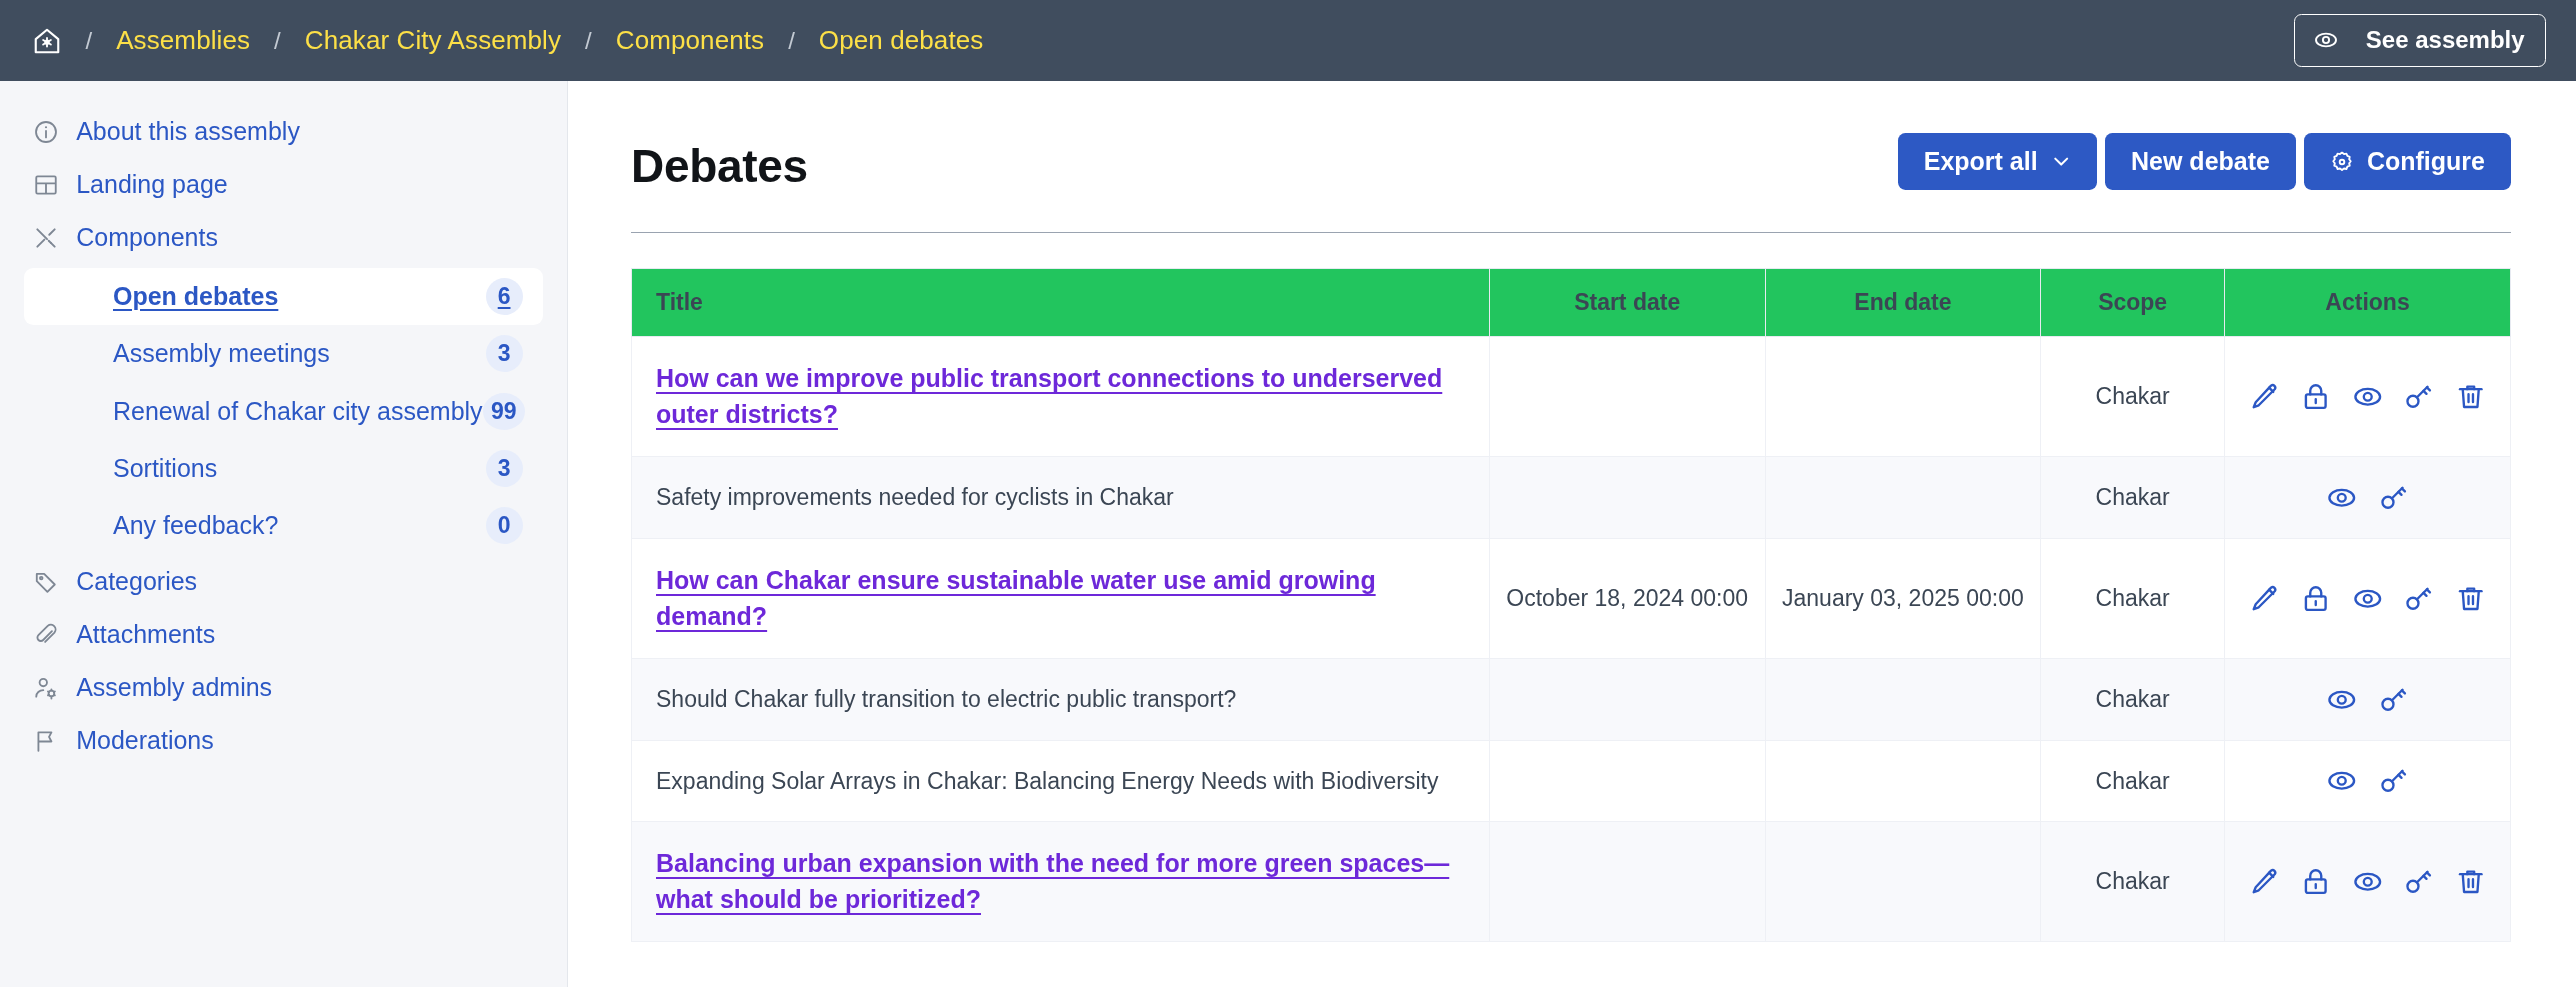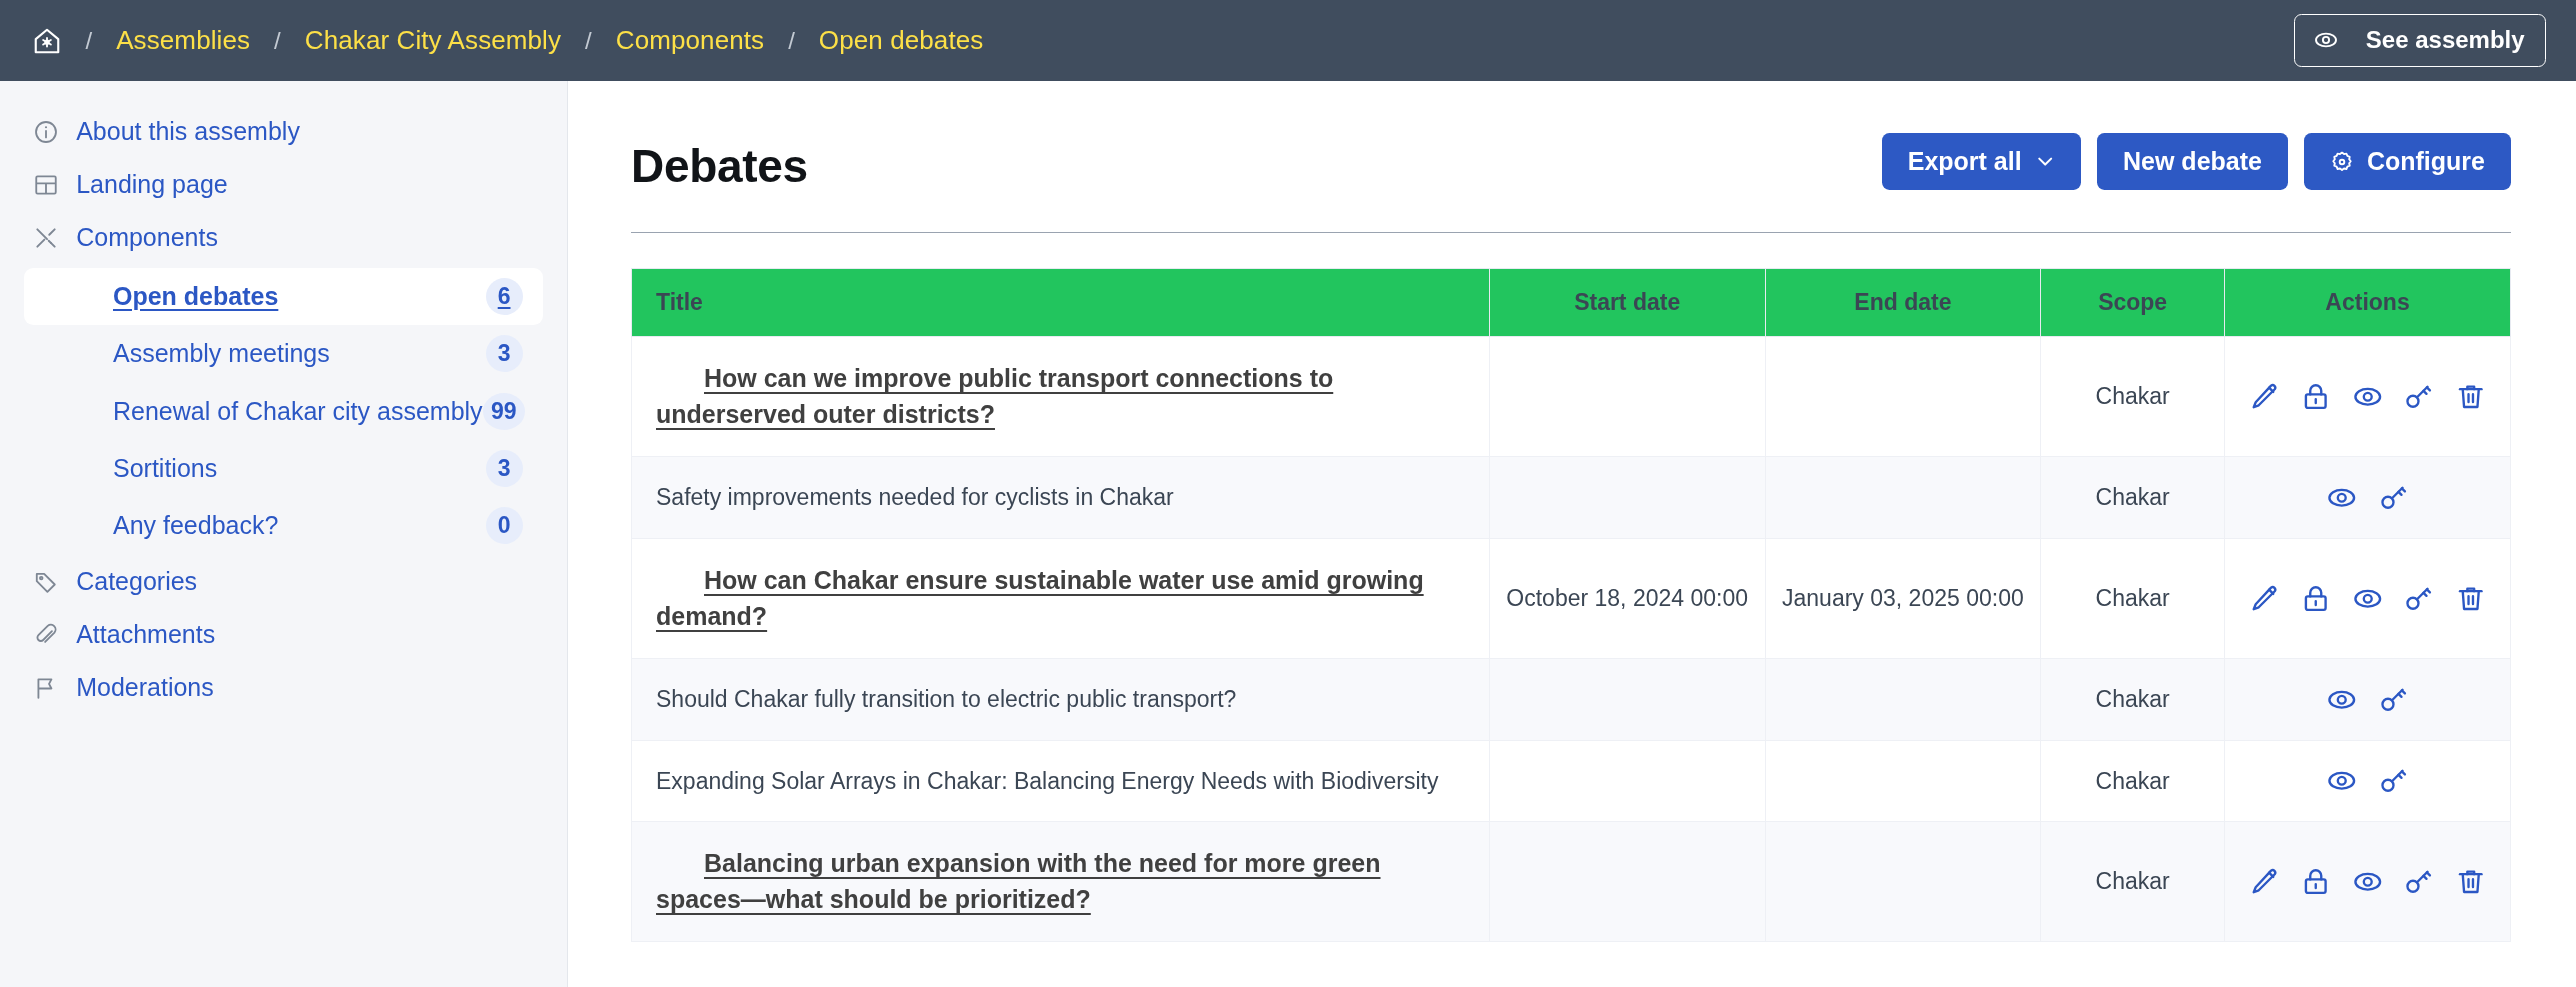--- a/index.html
+++ b/index.html
@@ -145,21 +145,21 @@
     padding-bottom: 39px;
     border-bottom: 1.9px solid #9aa3b0;
   }
   .page-title {
     font-size: 46px;
     font-weight: 700;
     color: #111418;
     letter-spacing: -0.3px;
     padding-top: 5.6px;
   }
-  .actions-row { display: flex; gap: 16px; }
+  .actions-row { display: flex; gap: 8px; }
   .btn {
     background: #2d59c4;
     color: #ffffff;
     border: none;
     border-radius: 7.4px;
     font-size: 25px;
     font-weight: 700;
     font-family: "Liberation Sans", sans-serif;
     padding: 0 26px;
     height: 57px;
@@ -201,28 +201,27 @@
   }
   tbody tr:nth-child(even) { background: #f8f9fc; }
   tbody tr:nth-child(odd)  { background: #ffffff; }
 
   td.title-cell {
     text-align: left;
     padding-left: 24px;
     padding-right: 37px;
   }
   .title-link {
-    color: #404040;
+    color: #6d28d9;
     font-size: 25px;
     font-weight: 700;
     text-decoration: underline;
     text-underline-offset: 4.6px;
     cursor: pointer;
     line-height: 1.42;
-    margin-left: 48px;
   }
   .title-plain {
     color: #3b4654;
     font-size: 23px;
     font-weight: 400;
     line-height: 1.42;
   }
   .date-cell { line-height: 1.5; }
   .act-cell { padding: 16.7px 5.6px; }
   .act-icons {
@@ -345,20 +344,31 @@
     <a class="nav-item">
       <span class="nav-icon">
         <svg width="26" height="26" viewBox="0 0 24 24" fill="none" stroke="#7e8794" stroke-width="1.7" stroke-linecap="round" stroke-linejoin="round">
           <path d="M17.5 8.5 9.4 16.6a3.1 3.1 0 1 1-4.4-4.4l8.6-8.6a4.4 4.4 0 0 1 6.2 6.2l-8.6 8.6"></path>
         </svg>
       </span>
       <span class="label">Attachments</span>
     </a>
 
 
+    <a class="nav-item">
+      <span class="nav-icon">
+        <svg width="26" height="26" viewBox="0 0 24 24" fill="none" stroke="#7e8794" stroke-width="1.7" stroke-linecap="round" stroke-linejoin="round">
+          <circle cx="9.5" cy="7" r="3.4"></circle>
+            <path d="M3 20c0-3.6 2.9-6 6.5-6"></path>
+          <circle cx="17" cy="17" r="2.6"></circle>
+            <path d="M17 13.3v1M17 20.7v1M13.8 15.2l.9.5M19.3 18.3l.9.5M13.8 18.8l.9-.5M19.3 15.7l.9-.5"></path>
+        </svg>
+      </span>
+      <span class="label">Assembly admins</span>
+    </a>
 
     <a class="nav-item">
       <span class="nav-icon">
         <svg width="26" height="26" viewBox="0 0 24 24" fill="none" stroke="#7e8794" stroke-width="1.7" stroke-linecap="round" stroke-linejoin="round">
           <path d="M5 21V4M5 4h12l-2.2 4.2L17 12.5H5"></path>
         </svg>
       </span>
       <span class="label">Moderations</span>
     </a>
   </nav>

